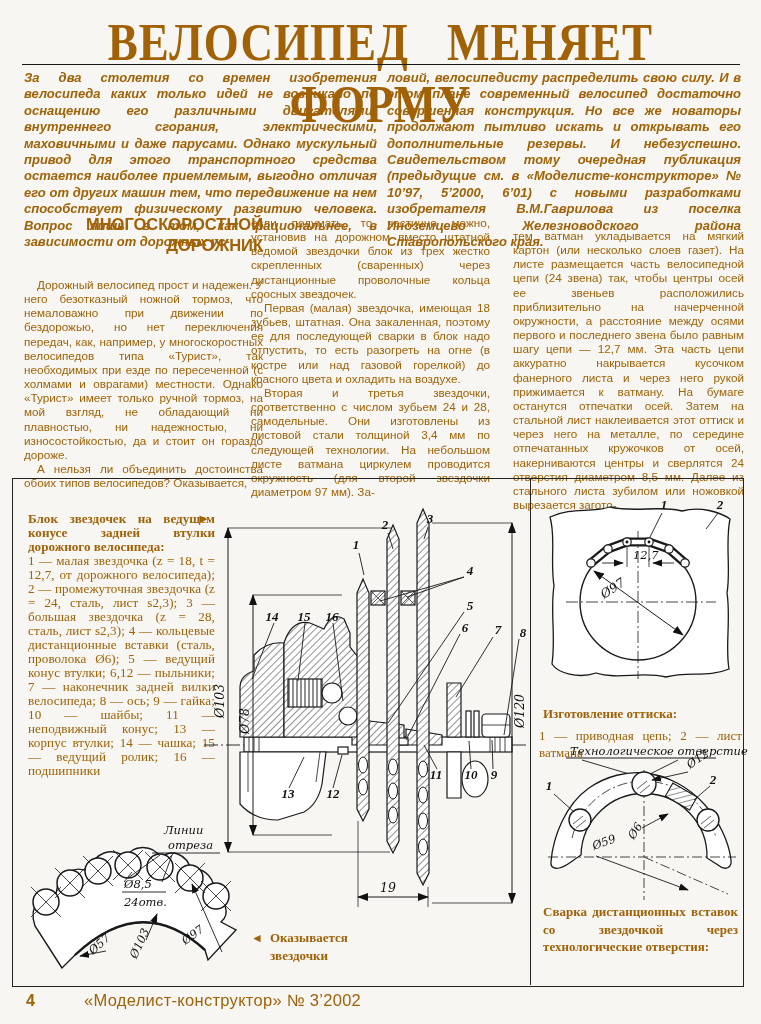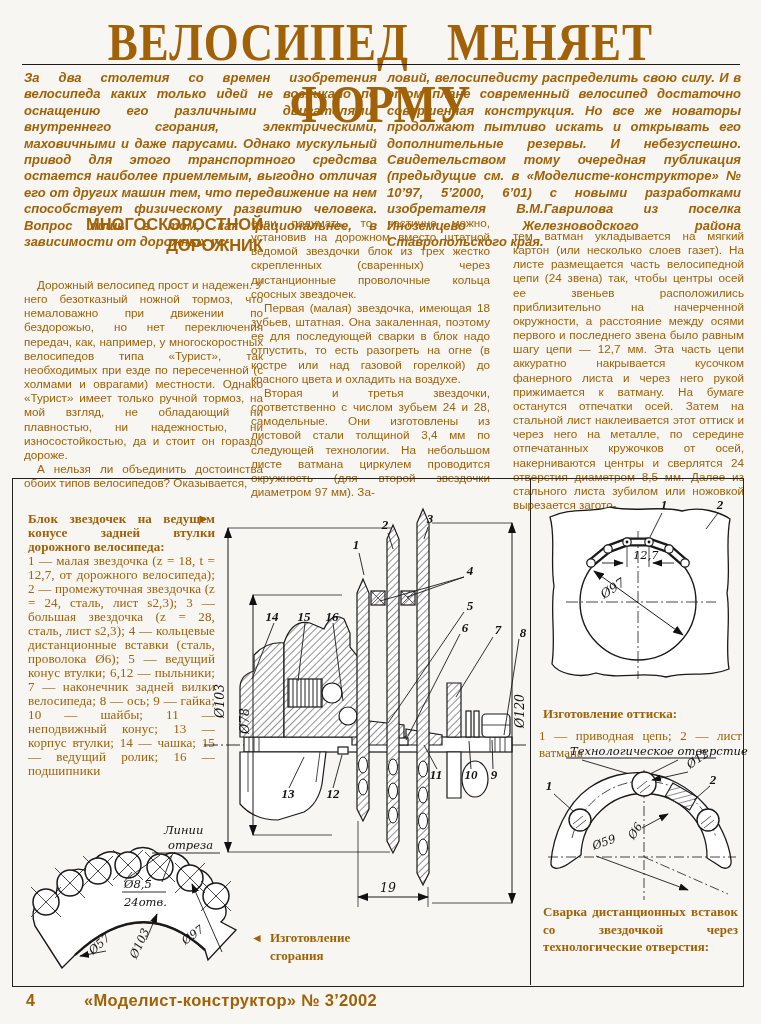--- a/index.html
+++ b/index.html
@@ -33,21 +33,21 @@
   .blank-cap{left:251px;top:929px;width:130px;font-family:"Liberation Serif",serif;font-weight:bold;
              font-size:13px;line-height:18px;display:flex;gap:7px;}
   .blank-cap .ar{font-size:12px;}
   .rcap{font-family:"Liberation Serif",serif;font-size:13px;line-height:17.6px;text-align:justify;}
   .rcap .t{font-weight:bold;margin:4px;}
   .rcap .i{margin:0;}
   .imp-cap{left:539px;top:701px;width:203px;}
   .weld-cap{left:539px;top:899px;width:203px;}
   
   .foot-num{left:26px;top:992px;font-weight:bold;font-size:16px;}
-  .foot-mag{left:84px;top:991px;font-weight:bold;font-size:16.5px;letter-spacing:.3px;}
+  .foot-mag{left:84px;top:991px;font-weight:normal;font-size:16.5px;letter-spacing:.3px;}
   
   svg{overflow:visible;}
   svg text{fill:#111;stroke:none;}
   .co{font:italic bold 13px "Liberation Serif",serif;text-anchor:middle;}
   .hd{font:italic 12.5px "DejaVu Serif",serif;}
   .hd2{font:italic 11.5px "DejaVu Serif",serif;}
 </style>
 </head>
 <body>
 
@@ -210,21 +210,21 @@
     <text class="hd2" x="154" y="29">отреза</text>
     <text class="hd2" x="110" y="68">Ø8,5</text>
     <text class="hd2" x="110" y="86">24отв.</text>
     <text class="hd2" x="88" y="127" transform="rotate(-42 88 127)" text-anchor="middle">Ø57</text>
     <text class="hd2" x="129" y="125" transform="rotate(-66 129 125)" text-anchor="middle">Ø103</text>
     <text class="hd2" x="181" y="118" transform="rotate(-36 181 118)" text-anchor="middle">Ø97</text>
   </svg>
 
   <div class="abs blank-cap">
     <span class="ar">◄</span>
-    <span>Изготовление сгорания</span>
+    <span>Оказывается звездочки</span>
   </div>
 
   <svg class="abs" style="left:538px;top:497px" width="204" height="200" viewBox="0 0 204 200">
     <defs>
       <marker id="arC" markerWidth="11" markerHeight="8" refX="10" refY="4" orient="auto-start-reverse">
         <path d="M0,0 L11,4 L0,8 z" fill="#111"></path>
       </marker>
     </defs>
     <g stroke="#1a1a1a" fill="none">
       <path stroke-width="1.3" fill="#fff" d="M12,20 C34,10 52,16 72,10 C96,16 122,8 144,14 C162,9 182,15 192,22 C187,46 193,72 189,96 C193,122 187,150 191,172 C170,181 150,174 128,180 C104,174 80,183 58,176 C40,182 20,176 14,167 C18,140 12,114 16,89 C12,62 18,40 12,20 Z"></path>

